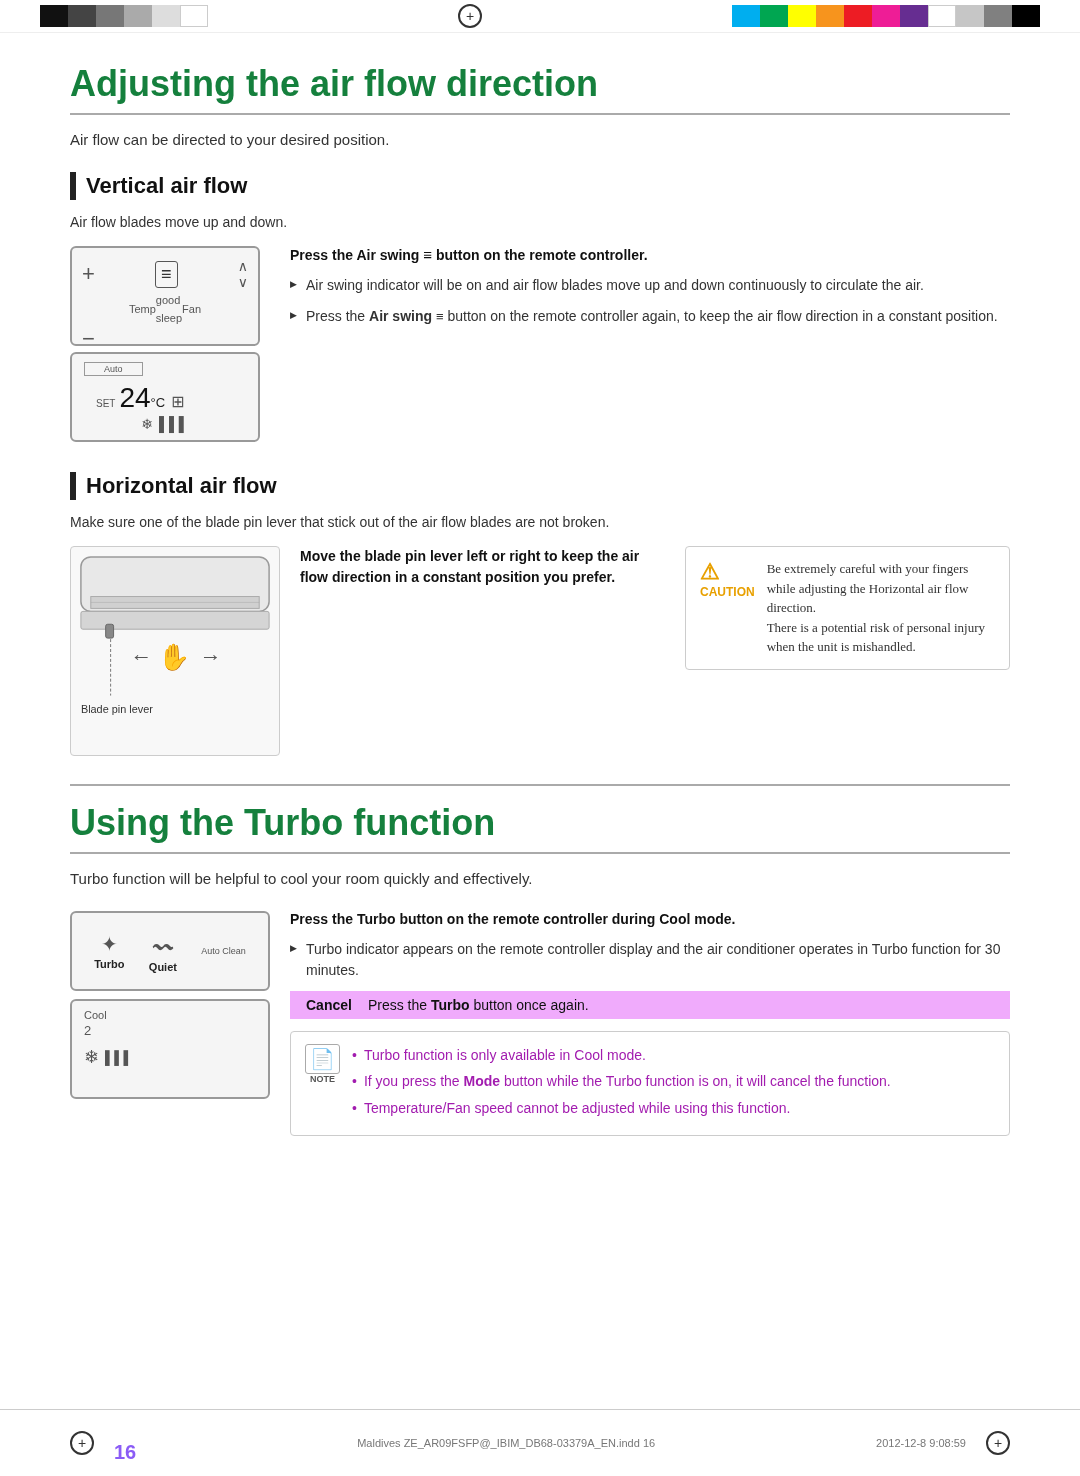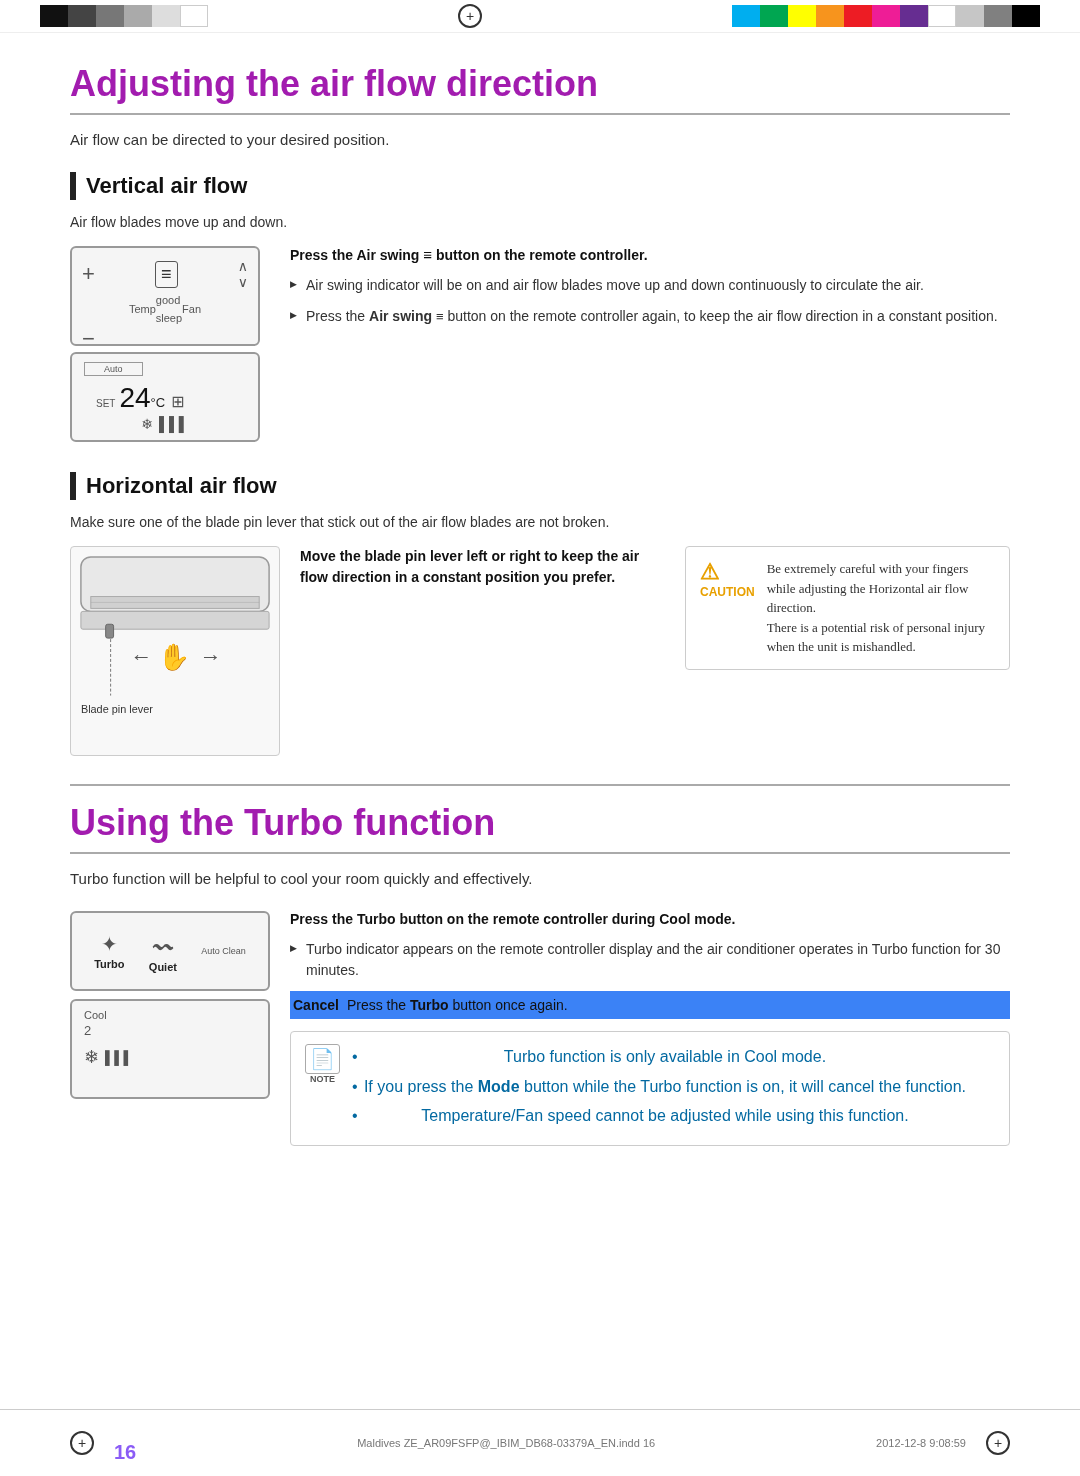--- a/index.html
+++ b/index.html
@@ -15,21 +15,21 @@
 
     
     .page-content {
       padding: 30px 70px 40px 70px;
     }
 
     
     .section-title {
       font-size: 36px;
       font-weight: bold;
-      color: #a21caf;
+      color: #15803d;
       border-bottom: 2px solid #aaa;
       padding-bottom: 8px;
       margin-bottom: 16px;
     }
 
     .section-intro {
       font-size: 15px;
       color: #333;
       margin-bottom: 24px;
     }
@@ -344,28 +344,28 @@
     }
 
     .turbo-press {
       font-size: 14px;
       font-weight: bold;
       color: #111;
       margin-bottom: 12px;
     }
 
     .cancel-bar {
-      background: #3b82f6;
-      padding: 6px 3px;
+      background: #f0abfc;
+      padding: 6px 16px;
       font-size: 14px;
       color: #111;
       margin-bottom: 12px;
       display: flex;
       align-items: center;
-      gap: 8px;
+      gap: 16px;
     }
 
     .cancel-label {
       font-weight: bold;
     }
 
     
     .note-box {
       border: 1px solid #ccc;
       border-radius: 4px;
@@ -395,24 +395,23 @@
       font-size: 9px;
       color: #555;
       font-weight: bold;
       display: block;
       text-align: center;
     }
 
     .note-list {
       list-style: none;
       padding: 0;
-      font-size: 16px;
-      color: #0369a1;
+      font-size: 14px;
+      color: #a21caf;
       line-height: 1.6;
-      text-align: center;
     }
 
     .note-list li {
       position: relative;
       padding-left: 12px;
       margin-bottom: 4px;
     }
 
     .note-list li::before {
       content: '•';

